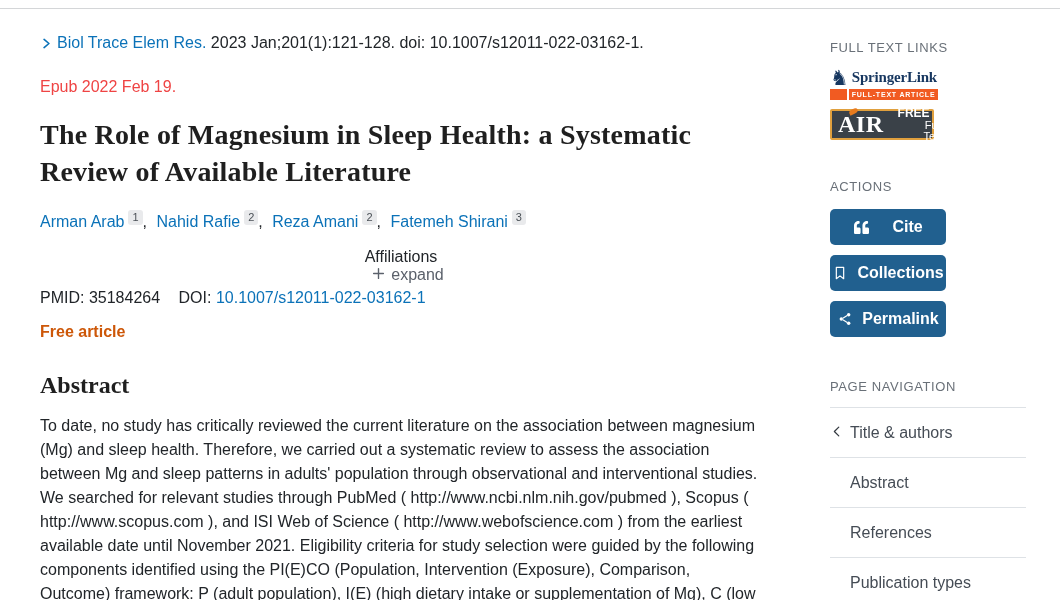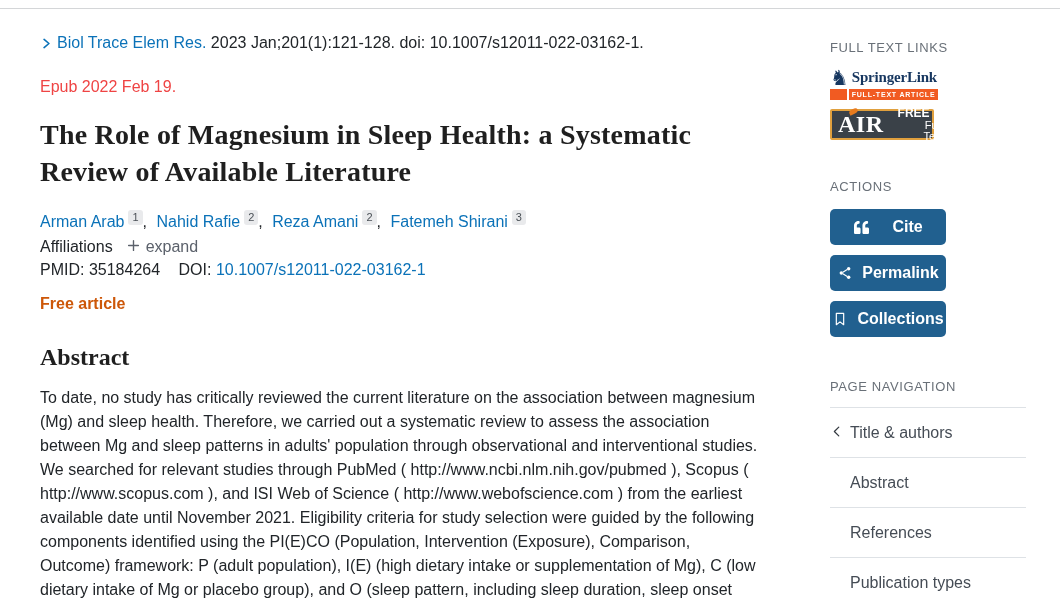--- a/index.html
+++ b/index.html
@@ -17,21 +17,21 @@
   h1.title { margin-top: 16px; font-family: "Liberation Serif", serif; font-weight: 700;
     font-size: 28px; line-height: 37px; color: #1f1f1f; letter-spacing: 0.2px; }
 
   .authors { margin-top: 20px; font-size: 16px; line-height: 24px; }
   .authors a { color: #0b72b8; text-decoration: none; cursor: pointer; }
   .affsup { display: inline-block; font-size: 11px; line-height: 13px; color: #4a5056;
     background: #e9eaec; border-radius: 3px; padding: 1px 4px; margin-left: 4px;
     vertical-align: 6px; cursor: pointer; }
   .authors .sep { color: #212529; margin-right: 5px; }
 
-  .affil-row { margin-top: 4px; font-size: 16px; display: flex; align-items: center; }
+  .affil-row { margin-top: 14px; font-size: 16px; display: flex; align-items: center; flex-direction: column; }
   .affil-label { color: #212529; }
   .expand-btn { display: inline-flex; align-items: center; margin-left: 14px; color: #5b616b;
     cursor: pointer; background: none; border: none; font-size: 16px; font-family: inherit; }
   .expand-btn svg { margin-right: 6px; }
 
   .ids-row { margin-top: 3px; font-size: 16px; line-height: 22px; }
   .ids-row .doi-gap { margin-left: 14px; }
   .doi-link { color: #0b72b8; text-decoration: none; cursor: pointer; }
 
   .free-article { margin-top: 14px; font-size: 16px; font-weight: 700; color: #cd5708; }
@@ -155,43 +155,43 @@
 
   <div class="side-header actions-header">ACTIONS</div>
 
   <button class="action-btn cite">
     <span class="btn-icon">
         <svg width="17" height="15" viewBox="0 0 512 512">
           <path fill="#ffffff" d="M464 256h-80v-64c0-35.3 28.7-64 64-64h8c13.3 0 24-10.7 24-24V56c0-13.3-10.7-24-24-24h-8c-88.4 0-160 71.6-160 160v240c0 26.5 21.5 48 48 48h128c26.5 0 48-21.5 48-48V304c0-26.5-21.5-48-48-48zm-288 0H96v-64c0-35.3 28.7-64 64-64h8c13.3 0 24-10.7 24-24V56c0-13.3-10.7-24-24-24h-8C71.6 32 0 103.6 0 192v240c0 26.5 21.5 48 48 48h128c26.5 0 48-21.5 48-48V304c0-26.5-21.5-48-48-48z"></path>
         </svg>
       </span>
     <span>Cite</span>
+  </button>
+
+  <button class="action-btn">
+    <span class="btn-icon">
+        <svg width="16" height="16" viewBox="0 0 24 24">
+          <path d="M6.5 3.5h11v17l-5.5-4.2-5.5 4.2z" fill="none" stroke="#ffffff" stroke-width="1.8" stroke-linejoin="round"></path>
+        </svg>
+      </span>
+    <span>Collections</span>
   </button>
 
   <button class="action-btn">
     <span class="btn-icon">
         <svg width="16" height="16" viewBox="0 0 24 24">
           <circle cx="17.5" cy="5.5" r="2.6" fill="#ffffff"></circle>
           <circle cx="6.5" cy="12" r="2.6" fill="#ffffff"></circle>
           <circle cx="17.5" cy="18.5" r="2.6" fill="#ffffff"></circle>
           <path d="M8.8 10.8l6.5-4M8.8 13.2l6.5 4" stroke="#ffffff" stroke-width="1.8"></path>
         </svg>
       </span>
     <span>Permalink</span>
   </button>
 
-  <button class="action-btn">
-    <span class="btn-icon">
-        <svg width="16" height="16" viewBox="0 0 24 24">
-          <path d="M6.5 3.5h11v17l-5.5-4.2-5.5 4.2z" fill="none" stroke="#ffffff" stroke-width="1.8" stroke-linejoin="round"></path>
-        </svg>
-      </span>
-    <span>Collections</span>
-  </button>
-
   <div class="side-header pagenav-header">PAGE NAVIGATION</div>
 
   <ul class="pagenav">
     <li>
       <span class="nav-chev"><svg width="15" height="17" viewBox="0 0 24 24">
             <polyline points="14,5 7,12 14,19" fill="none" stroke="#343a40" stroke-width="2" stroke-linecap="round" stroke-linejoin="round"></polyline>
           </svg></span>
       <span>Title &amp; authors</span>
     </li>
     <li><span>Abstract</span></li>

